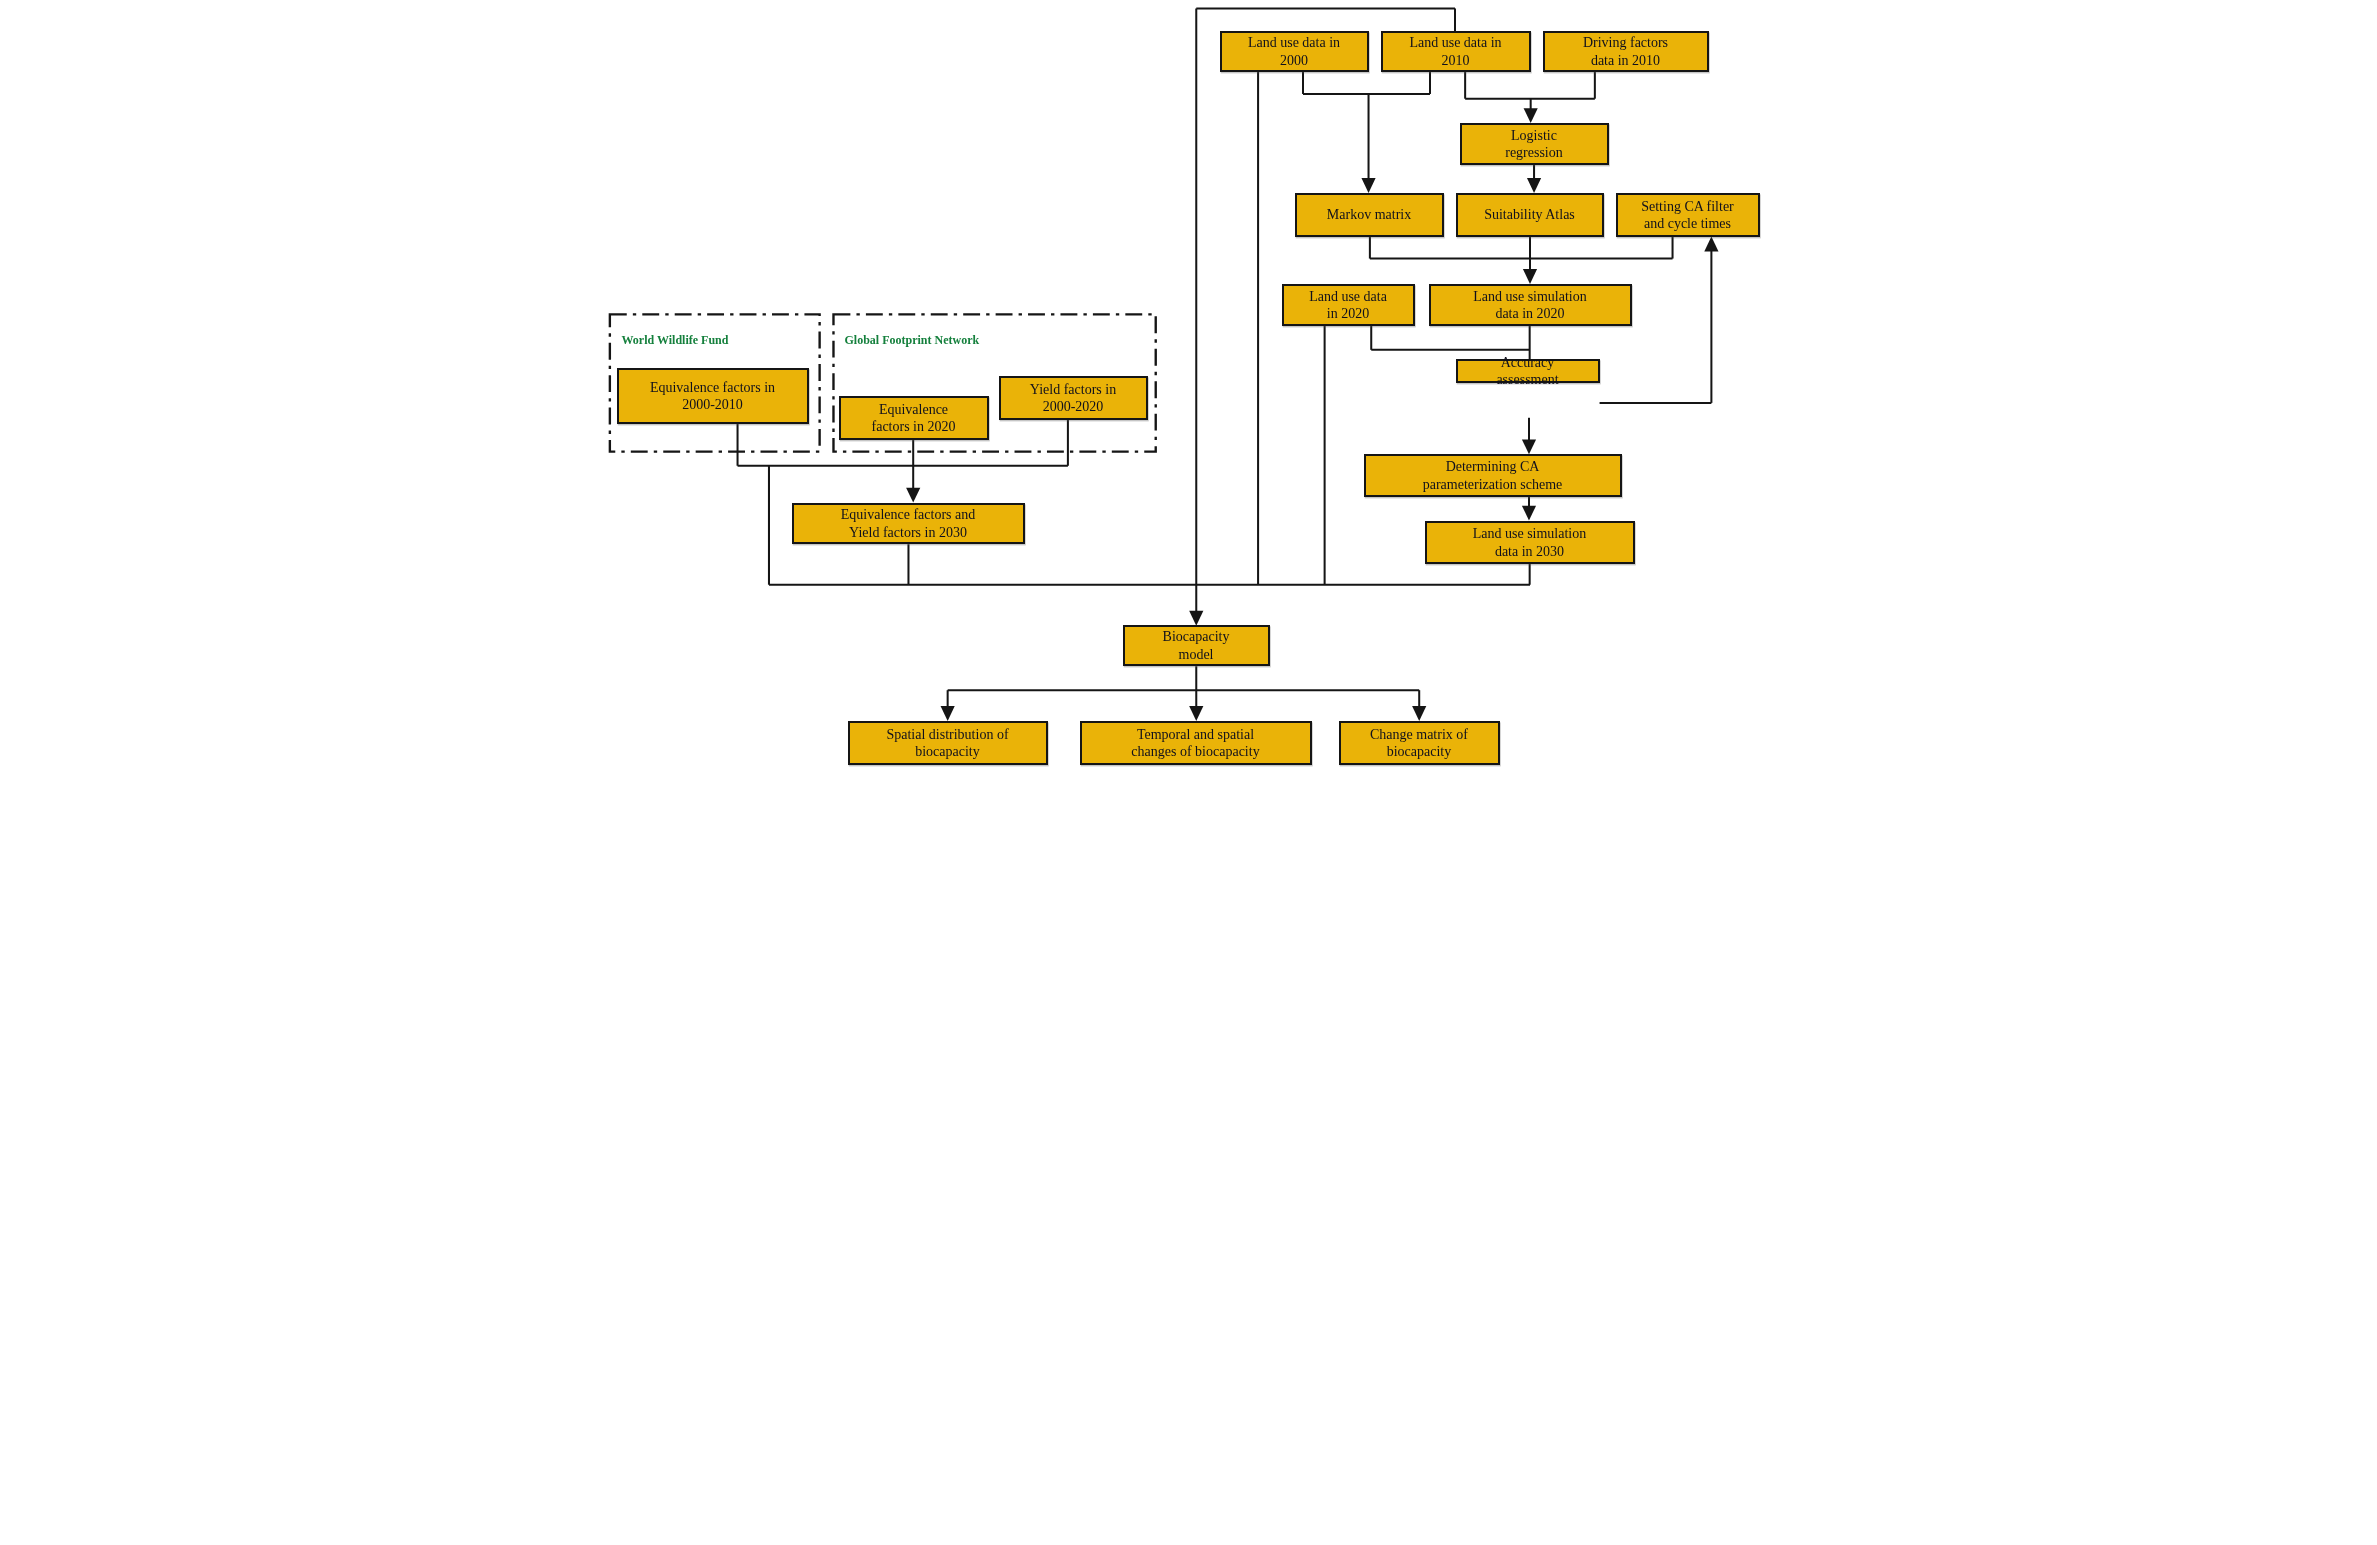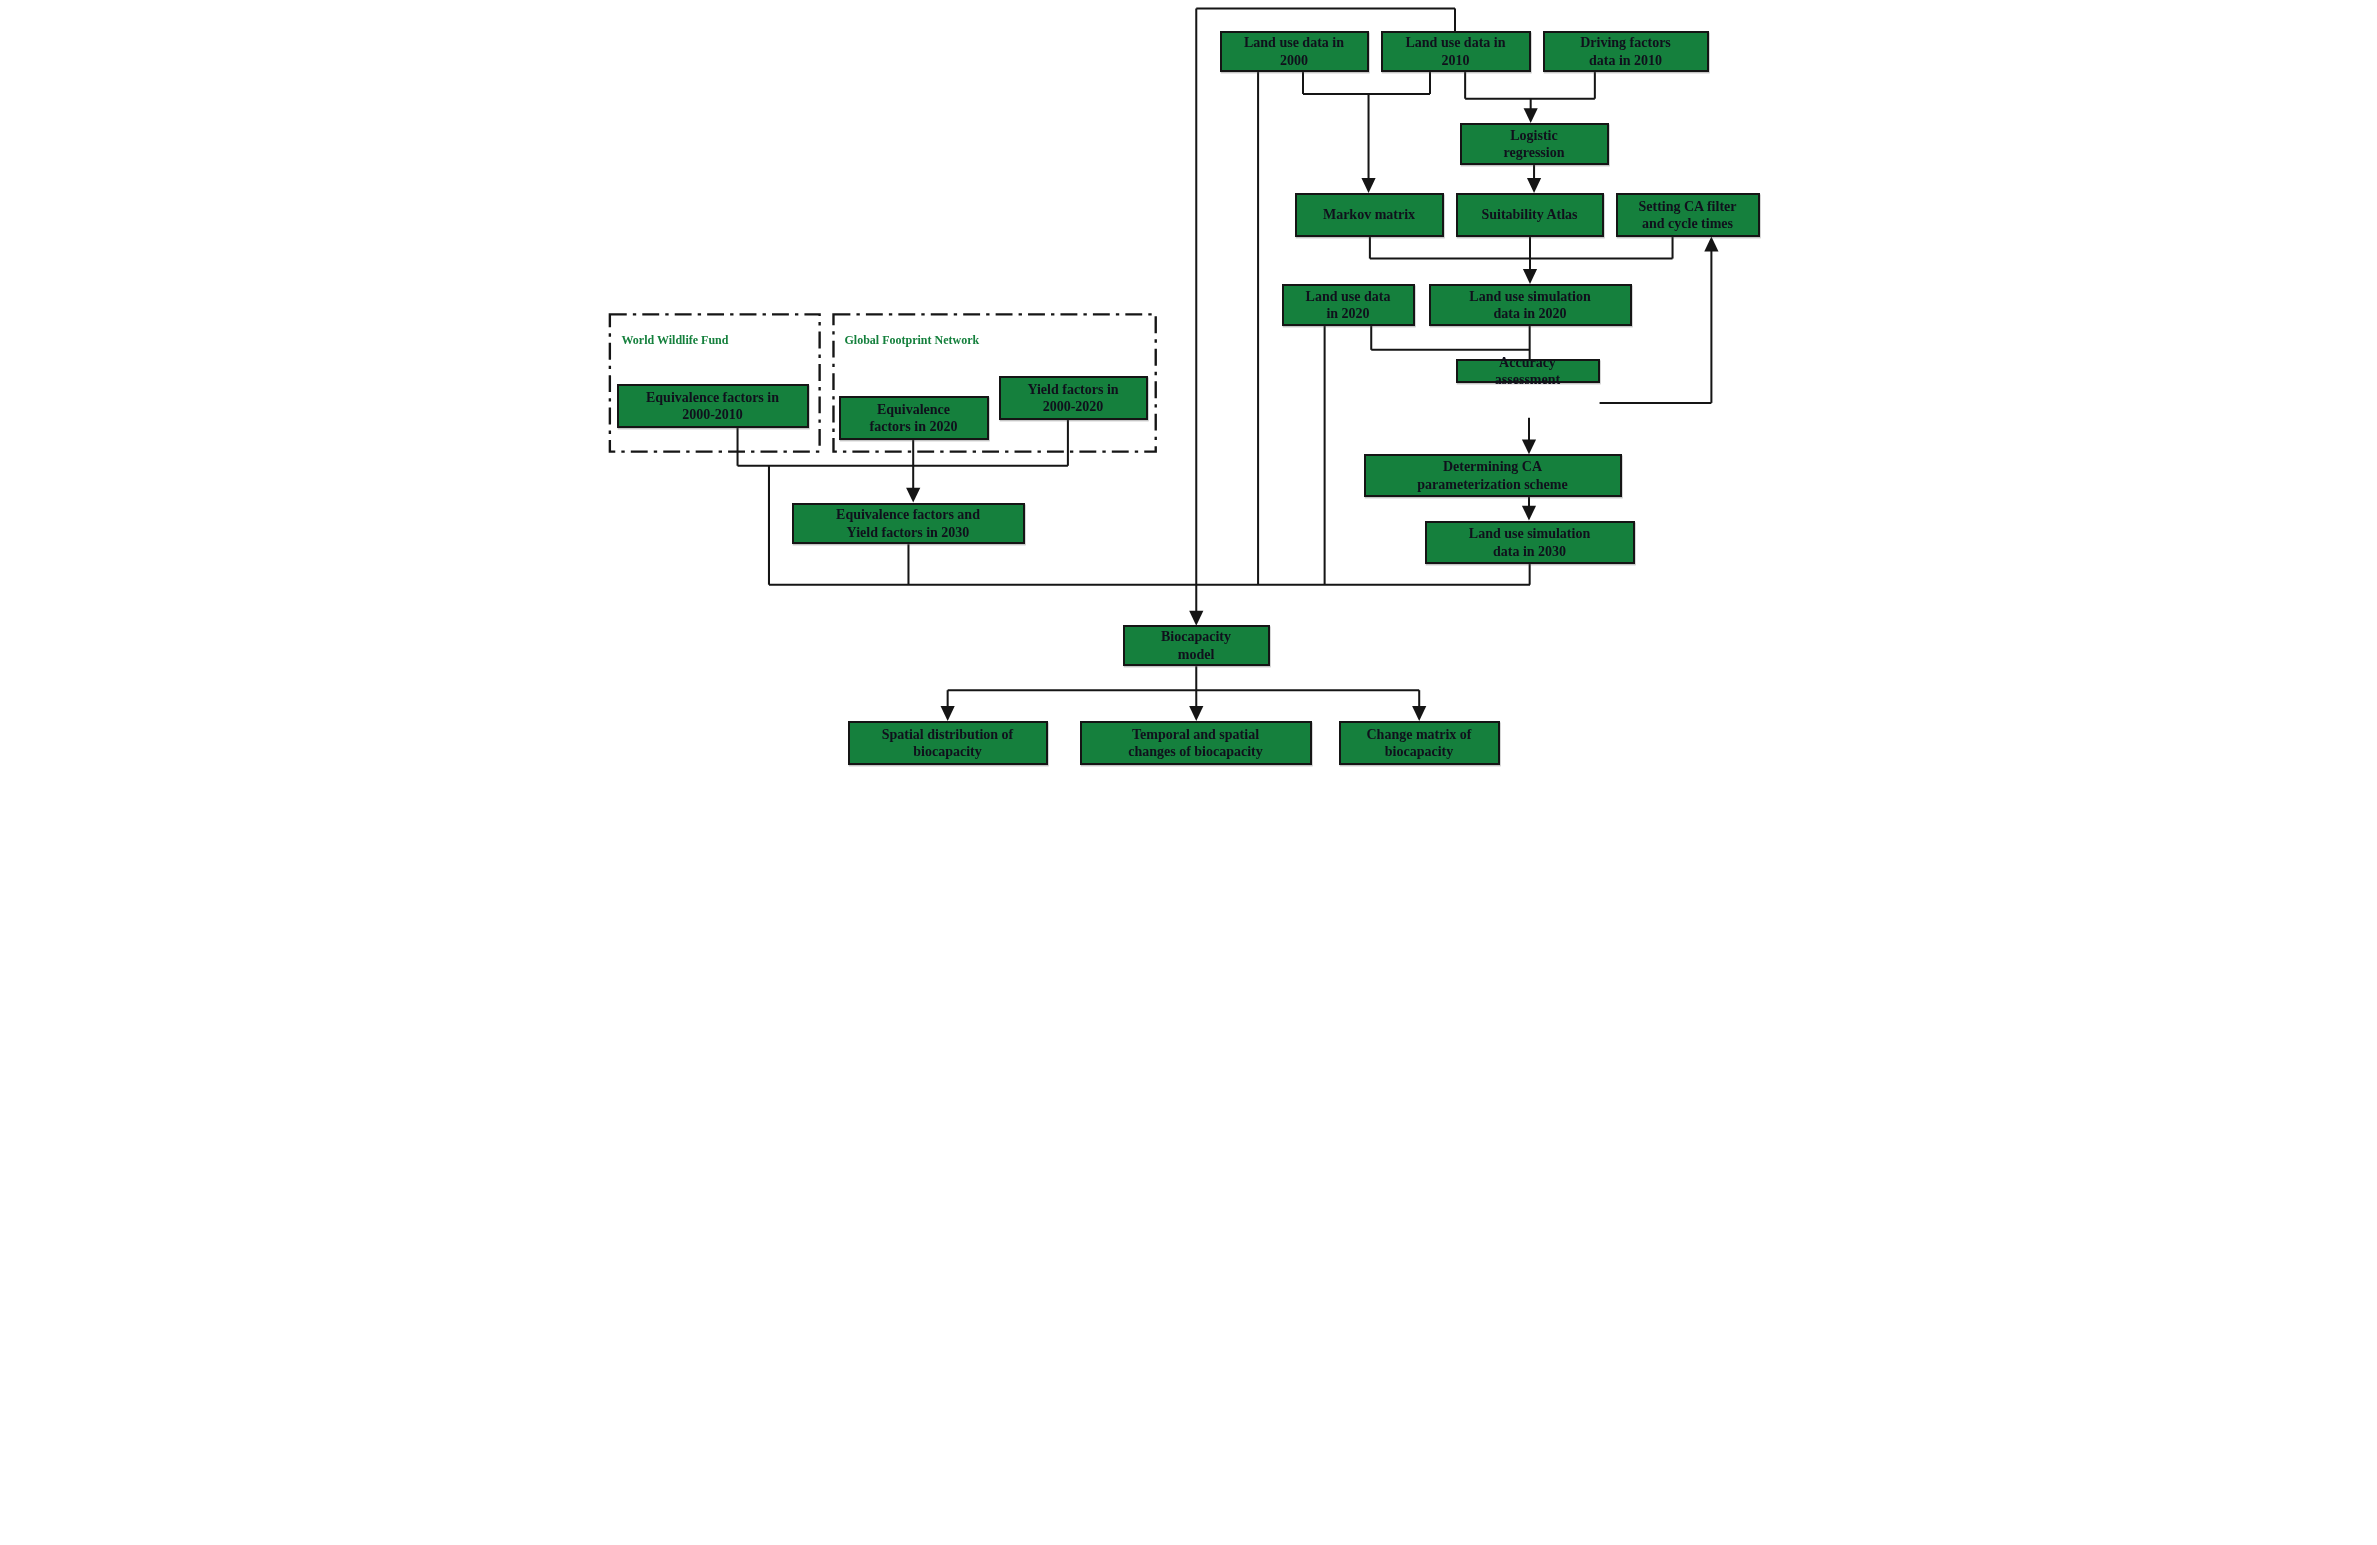--- a/index.html
+++ b/index.html
@@ -19,26 +19,26 @@
   #wires{
     position:absolute;
     inset:0;
     width:100%;
     height:100%;
   }
   .box{
     position:absolute;
     box-sizing:border-box;
     border:2.4px solid #151515;
-    background:#15803d;
+    background:#eab308;
     display:flex;
     align-items:center;
     justify-content:center;
     text-align:center;
-    font-weight:700;
+    font-weight:400;
     font-size:14px;
     line-height:1.22;
     color:#10101c;
     white-space:pre-line;
     box-shadow:0.7px 1.4px 0 rgba(90,90,90,.35);
   }
   .group-label{
     position:absolute;
     font-weight:700;
     font-size:12px;
@@ -144,21 +144,21 @@
 in 2020</div>
   <div class="box" style="left:834px; top:284px; width:203px; height:42px;">Land use simulation
 data in 2020</div>
   <div class="box" style="left:861px; top:359px; width:144px; height:24px;">Accuracy
 assessment</div>
   <div class="box" style="left:769px; top:454px; width:258px; height:43px;">Determining CA
 parameterization scheme</div>
   <div class="box" style="left:830px; top:521px; width:210px; height:43px;">Land use simulation
 data in 2030</div>
 
-  <div class="box" style="left:22px; top:384px; width:192px; height:44px;">Equivalence factors in
+  <div class="box" style="left:22px; top:368px; width:192px; height:56px;">Equivalence factors in
 2000-2010</div>
   <div class="box" style="left:244px; top:376px; width:150px; height:44px;margin-top:20px;">Equivalence
 factors in 2020</div>
   <div class="box" style="left:404px; top:376px; width:149px; height:44px;">Yield factors in
 2000-2020</div>
   <div class="box" style="left:197px; top:503px; width:233px; height:41px;">Equivalence factors  and
 Yield factors  in 2030</div>
 
   <div class="box" style="left:528px; top:625px; width:147px; height:41px;">Biocapacity
 model</div>

